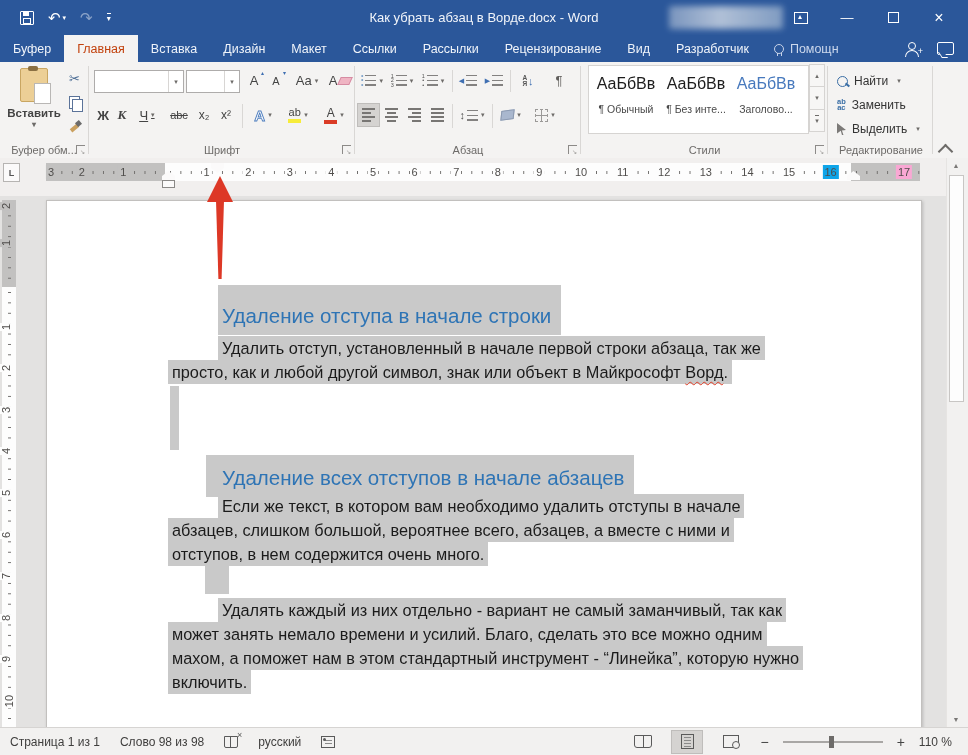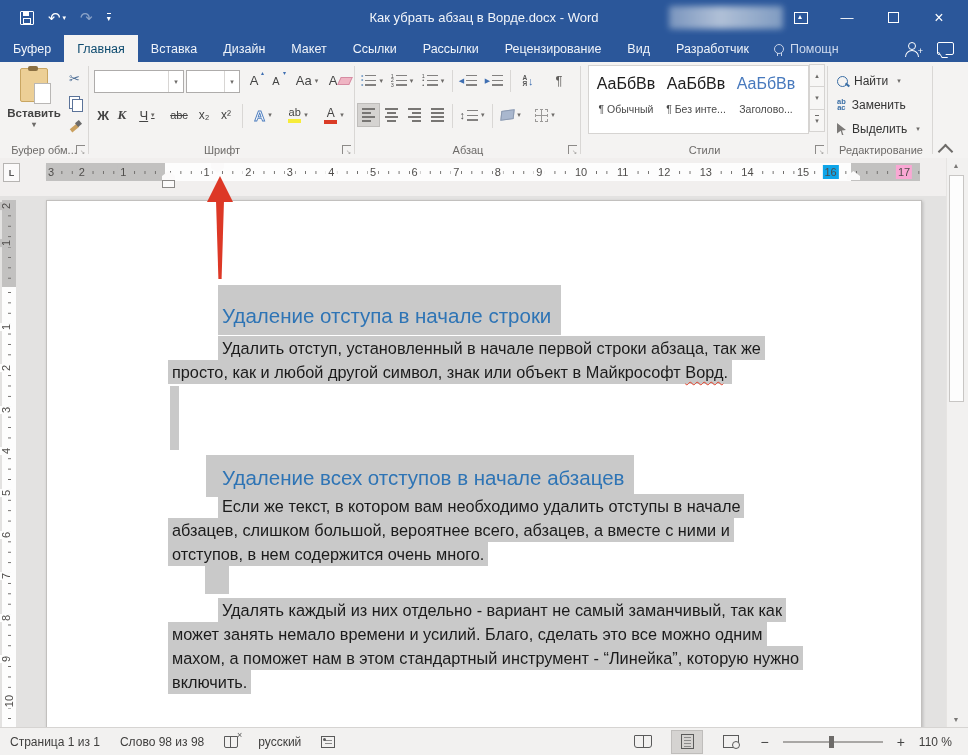--- a/index.html
+++ b/index.html
@@ -21,21 +21,21 @@
   .wbtns{position:absolute;right:6px;top:0;height:35px;display:flex;}
   .wb{width:46px;height:35px;display:flex;align-items:center;justify-content:center;color:#fff;font-size:13px;}
   .ribopts{width:12px;height:10px;border:1px solid #fff;position:relative;}
   .ribopts::after{content:"";position:absolute;left:3px;top:2px;border-left:2.5px solid transparent;border-right:2.5px solid transparent;border-bottom:4px solid #fff;}
   .maxbox{width:9px;height:9px;border:1px solid #fff;}
   .closex{font-size:16px;}
 
   
   .tabrow{position:absolute;left:0;top:35px;width:968px;height:27px;background:#2b579a;display:flex;align-items:stretch;}
   .tab{padding:0 13px;display:flex;align-items:center;color:#f0f4fa;font-size:12.5px;white-space:nowrap;}
-  .tab.active{background:#f4f3f2;color:#0c4a6e;}
+  .tab.active{background:#f4f3f2;color:#c2410c;}
   .assist{display:flex;align-items:center;gap:6px;color:#ccd8ec;font-size:12.5px;padding:0 12px;}
   .bulb{width:8px;height:8px;border:1.5px solid #c7d3e8;border-radius:50%;position:relative;}
   .bulb::after{content:"";position:absolute;left:2px;top:8px;width:3px;height:3px;border-left:1.5px solid #c7d3e8;border-right:1.5px solid #c7d3e8;}
   .tabspacer{flex:1;}
   .personadd{position:relative;width:16px;height:14px;margin-right:6px;}
   .personadd::before{content:"";position:absolute;left:3px;top:0;width:6px;height:6px;border:1.3px solid #fff;border-radius:50%;}
   .personadd::after{content:"";position:absolute;left:0;top:8px;width:12px;height:6px;border:1.3px solid #fff;border-bottom:none;border-radius:7px 7px 0 0;}
   .personplus{position:absolute;right:-2px;bottom:0;color:#fff;font-size:9px;line-height:1;}
   .chaticon{position:relative;width:15px;height:11px;border:1.4px solid #fff;border-radius:2px;margin:0 14px 0 10px;}
   .chaticon::after{content:"";position:absolute;left:2px;bottom:-4px;width:5px;height:5px;background:#2b579a;border-left:1.4px solid #fff;border-bottom:1.4px solid #fff;transform:skewX(35deg);}
@@ -473,21 +473,21 @@
         <span class="rnum" style="left: 327px; background: rgb(253, 253, 253);">5</span>
         <span class="rnum" style="left: 368.6px; background: rgb(253, 253, 253);">6</span>
         <span class="rnum" style="left: 410.2px; background: rgb(253, 253, 253);">7</span>
         <span class="rnum" style="left: 451.8px; background: rgb(253, 253, 253);">8</span>
         <span class="rnum" style="left: 493.4px; background: rgb(253, 253, 253);">9</span>
         <span class="rnum" style="left: 535px; background: rgb(253, 253, 253);">10</span>
         <span class="rnum" style="left: 576.6px; background: rgb(253, 253, 253);">11</span>
         <span class="rnum" style="left: 618.2px; background: rgb(253, 253, 253);">12</span>
         <span class="rnum" style="left: 659.8px; background: rgb(253, 253, 253);">13</span>
         <span class="rnum" style="left: 701.4px; background: rgb(253, 253, 253);">14</span>
-        <span class="rnum" style="left: 743px; background: rgb(253, 253, 253); margin-left: 14px;">15</span>
+        <span class="rnum" style="left: 743px; background: rgb(253, 253, 253);">15</span>
         <span class="rnum" style="left: 784.6px; background: #0ea5e9;">16</span>
         <span class="rnum" style="left: 826px; background: #f9a8d4; margin-left: 32px;">17</span>
       </div>
     <span class="marker mk-houseup" style="left:162px;top:13px;"></span>
     <span class="mk-box" style="position:absolute;left:162px;top:22px;"></span>
     <span class="marker mk-first" style="left:211px;top:5px;"></span>
     <span class="marker mk-houseup" style="left:847px;top:13px;"></span>
   </div>
 
   <div class="docarea">

